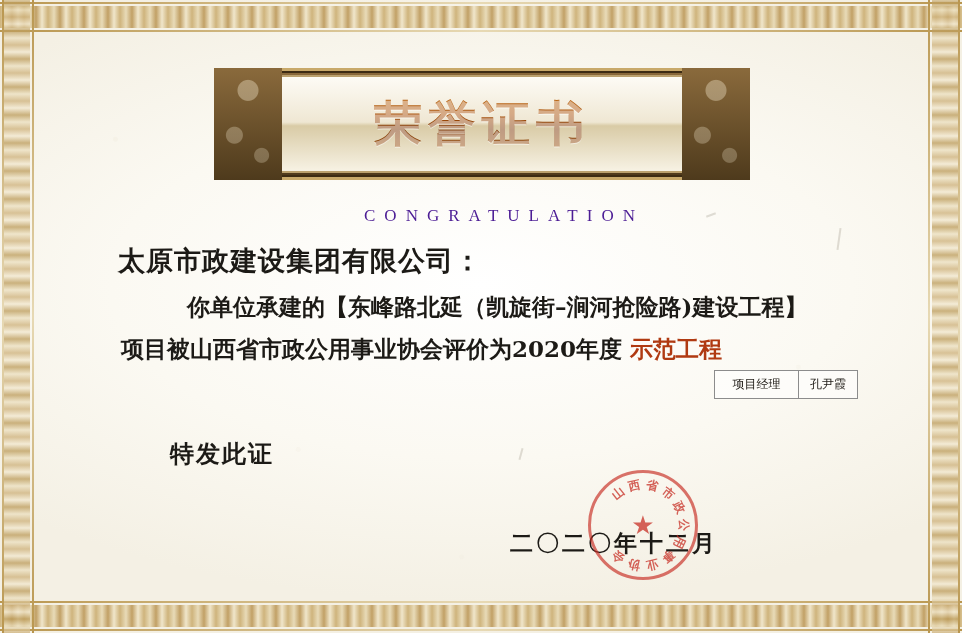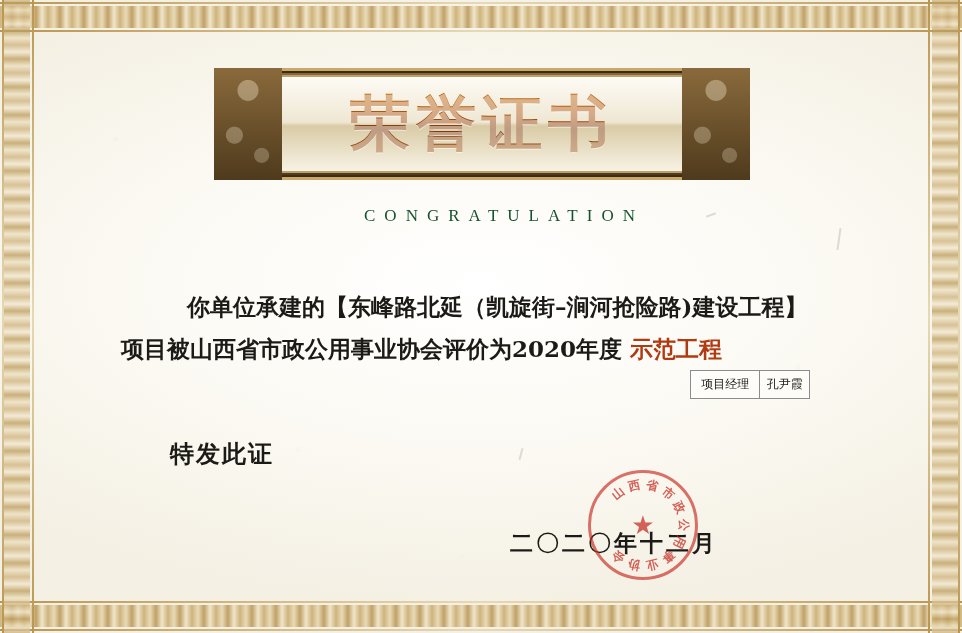--- a/index.html
+++ b/index.html
@@ -127,41 +127,41 @@
   }
   .banner-wing.left { left: 0; }
   .banner-wing.right { right: 0; }
   .banner-title {
     position: absolute;
     inset: 0;
     display: flex;
     align-items: center;
     justify-content: center;
     font-family: "DejaVu Serif", serif;
-    font-size: 60px;
+    font-size: 48px;
     font-weight: 700;
     letter-spacing: 6px;
     color: #8a4a12;
     background: linear-gradient(180deg,#d98a20 0%, #a9520c 42%, #7d3705 55%, #c9791a 100%);
     -webkit-background-clip: text;
     background-clip: text;
     -webkit-text-fill-color: transparent;
     text-shadow: 0 1px 0 rgba(255,255,255,.5);
   }
 
   .congrat {
     position: absolute;
     left: 0;
     right: 0;
     top: 206px;
     text-align: center;
     font-family: "Liberation Serif", serif;
     font-size: 17px;
     letter-spacing: 9px;
-    color: #14532d;
+    color: #4c1d95;
     padding-left: 46px;
   }
 
   
   .recipient {
     position: absolute;
     left: 118px;
     top: 243px;
     font-family: "DejaVu Serif", serif;
     font-size: 27px;
@@ -213,23 +213,23 @@
     font-family: "DejaVu Serif", serif;
     font-size: 23px;
     font-weight: 700;
     color: #1c1a16;
     letter-spacing: 3px;
   }
 
   
   .roles-table {
     position: absolute;
-    left: 690px;
+    left: 714px;
     top: 370px;
-    width: 120px;
+    width: 144px;
     border-collapse: collapse;
     background: rgba(255,255,255,.55);
   }
   .roles-table td {
     border: 1px solid #8c8c8c;
     font-family: "DejaVu Sans", sans-serif;
     font-size: 12px;
     color: #24201b;
     height: 27px;
     text-align: center;
@@ -310,20 +310,21 @@
   <div class="title-banner">
     <div class="banner-frame"></div>
     <div class="banner-inner"></div>
     <div class="banner-wing left"></div>
     <div class="banner-wing right"></div>
     <div class="banner-title">荣誉证书</div>
   </div>
 
   <div class="congrat">CONGRATULATION</div>
 
+  <div class="recipient">太原市政建设集团有限公司：</div>
 
   <div class="line2">你单位承建的【东峰路北延（凯旋街–涧河抢险路)建设工程】</div>
 
   <div class="line3">
     <span>项目被山西省市政公用事业协会评价为2020年度</span><span class="highlight">示范工程</span>
   </div>
 
   <div class="line4">特发此证</div>
 
   <div class="date-line">二〇二〇年十二月</div>

